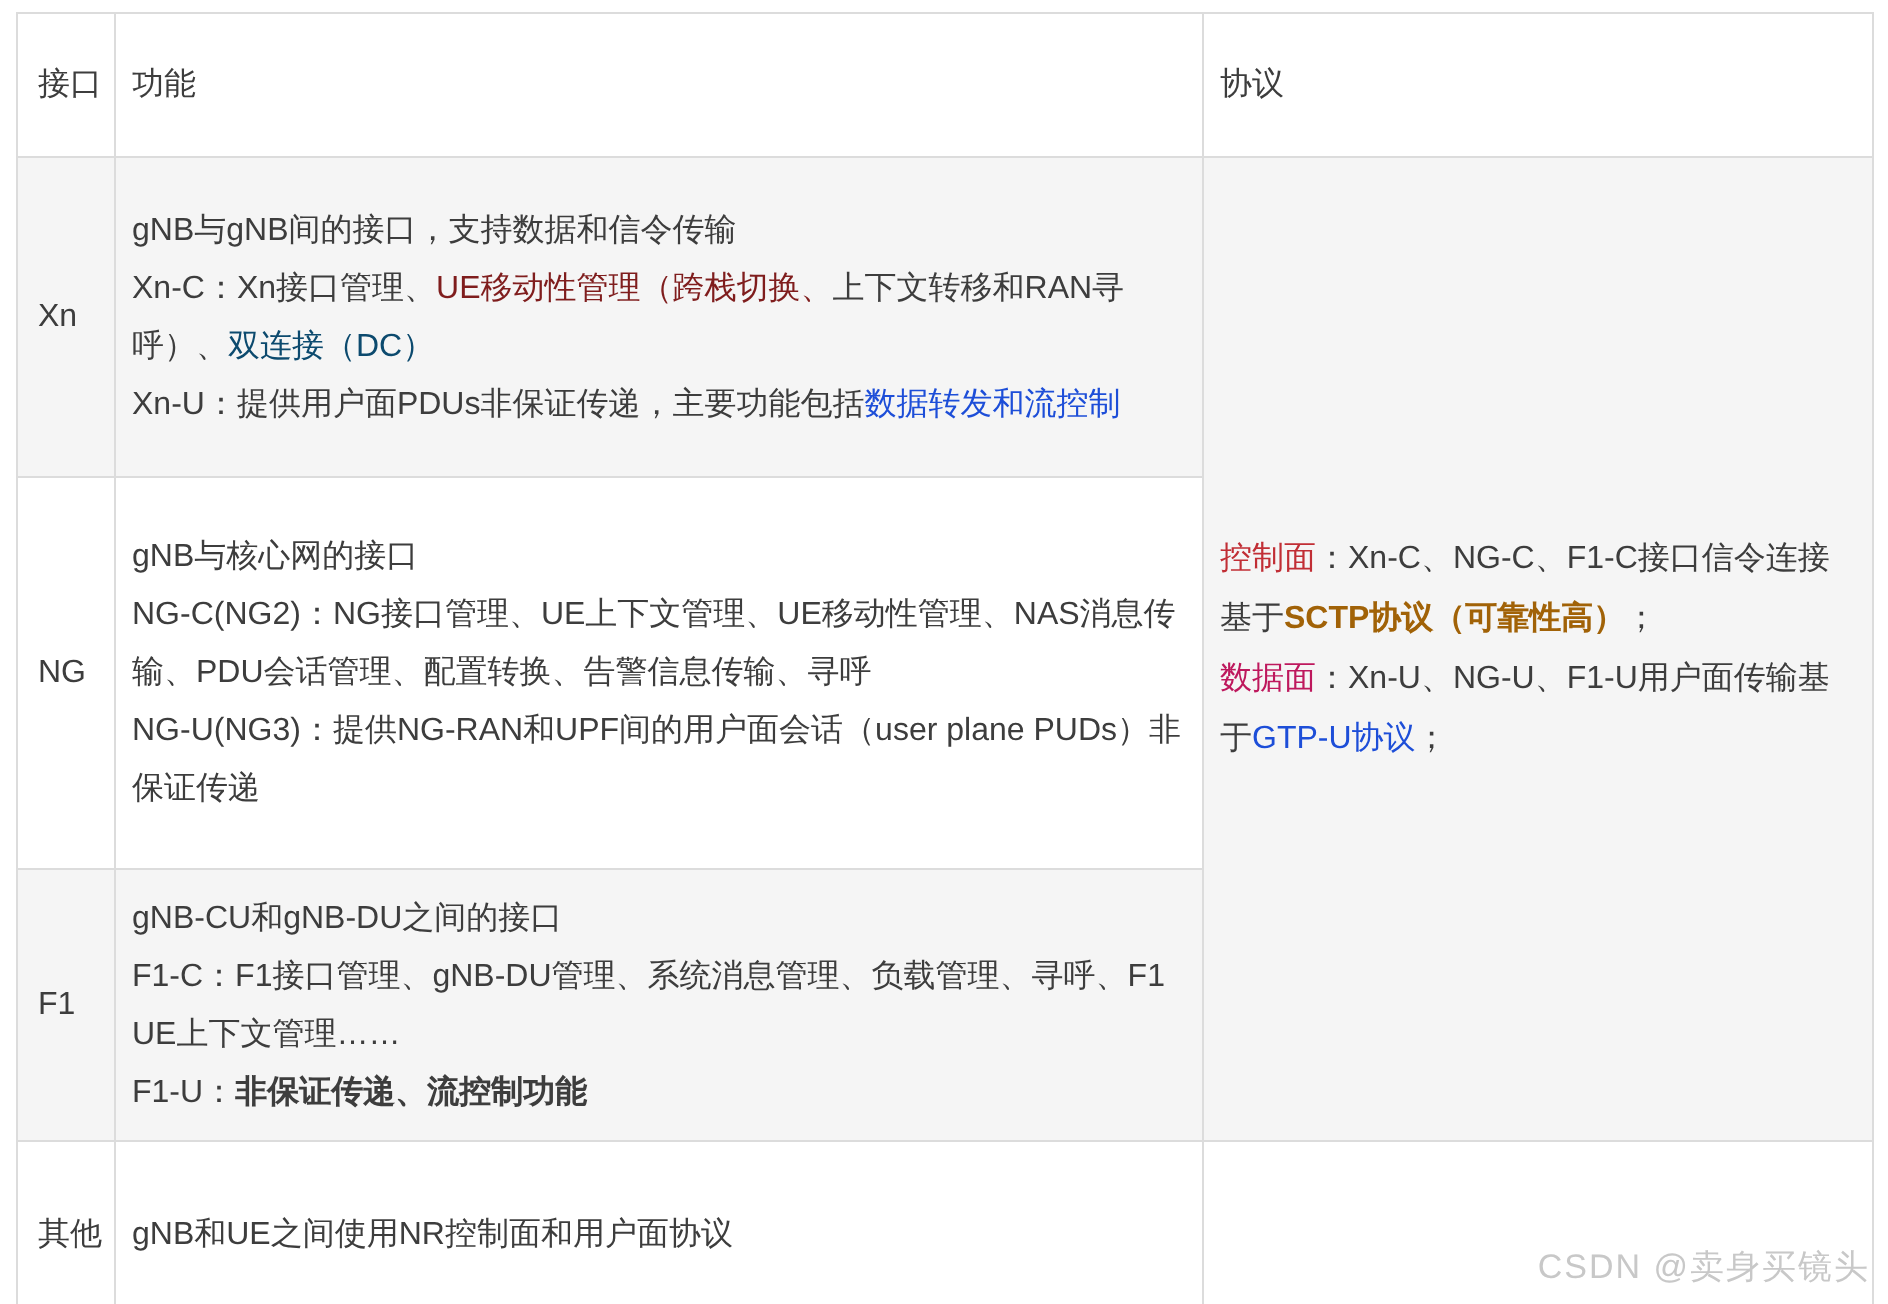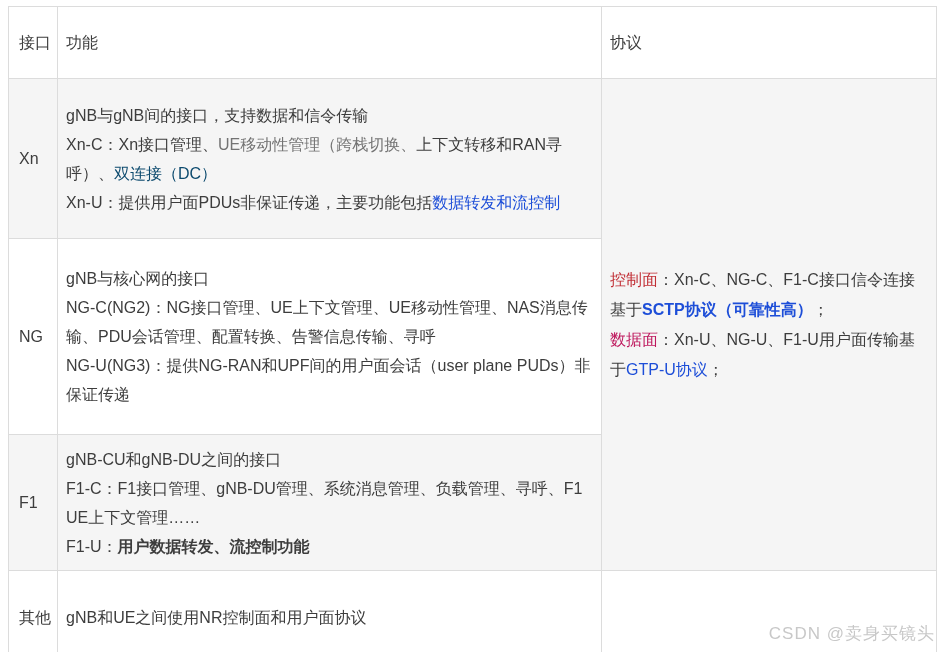--- a/index.html
+++ b/index.html
@@ -74,42 +74,42 @@
       <th class="cell-if">接口</th>
       <th class="cell-fn">功能</th>
       <th class="cell-proto" style="background:#ffffff">协议</th>
     </tr>
   </thead>
   <tbody>
     <tr class="r-xn striped">
       <td class="cell-if">Xn</td>
       <td class="cell-fn">
           <p><span>gNB与gNB间的接口，支持数据和信令传输</span></p>
-          <p><span>Xn-C：Xn接口管理、</span><span style="color: #737373;">UE移动性管理（跨栈切换、</span><span>上下文转移和RAN寻呼）、</span><span style="color: #0c4a6e;">双连接（DC）</span></p>
+          <p><span>Xn-C：Xn接口管理、</span><span style="color: #7f1d1d;">UE移动性管理（跨栈切换、</span><span>上下文转移和RAN寻呼）、</span><span style="color: #0c4a6e;">双连接（DC）</span></p>
           <p><span>Xn-U：提供用户面PDUs非保证传递，主要功能包括</span><span style="color: #1d4ed8;">数据转发和流控制</span></p>
         </td>
       <td class="cell-proto" rowspan="3">
-          <p><span style="color: rgb(193, 46, 53);">控制面</span><span>：Xn-C、NG-C、F1-C接口信令连接基于</span><span style="color: #1d4ed8; font-weight: 700;">SCTP协议（可靠性高）</span><span>；</span></p>
+          <p><span style="color: rgb(193, 46, 53);">控制面</span><span>：Xn-C、NG-C、F1-C接口信令连接基于</span><span style="color: #a16207; font-weight: 700;">SCTP协议（可靠性高）</span><span>；</span></p>
           <p><span style="color: #be185d;">数据面</span><span>：Xn-U、NG-U、F1-U用户面传输基于</span><span style="color: #1d4ed8; font-weight: 400;">GTP-U协议</span><span>；</span></p>
         </td>
     </tr>
     <tr class="r-ng">
       <td class="cell-if">NG</td>
       <td class="cell-fn">
           <p><span>gNB与核心网的接口</span></p>
           <p><span>NG-C(NG2)：NG接口管理、UE上下文管理、UE移动性管理、NAS消息传输、PDU会话管理、配置转换、告警信息传输、寻呼</span></p>
           <p><span>NG-U(NG3)：提供NG-RAN和UPF间的用户面会话（user plane PUDs）非保证传递</span></p>
         </td>
     </tr>
     <tr class="r-f1 striped">
       <td class="cell-if">F1</td>
       <td class="cell-fn">
           <p><span>gNB-CU和gNB-DU之间的接口</span></p>
           <p><span>F1-C：F1接口管理、gNB-DU管理、系统消息管理、负载管理、寻呼、F1 UE上下文管理……</span></p>
-          <p><span>F1-U：</span><span style="font-weight: 700;">用户数据转发、流控制功能</span></p>
+          <p><span>F1-U：</span><span style="font-weight: 700;">非保证传递、流控制功能</span></p>
         </td>
     </tr>
     <tr class="r-other">
       <td class="cell-if">其他</td>
       <td class="cell-fn">
           <p><span>gNB和UE之间使用NR控制面和用户面协议</span></p>
         </td>
       <td class="cell-proto" style="background:#ffffff"></td>
     </tr>
   </tbody>

